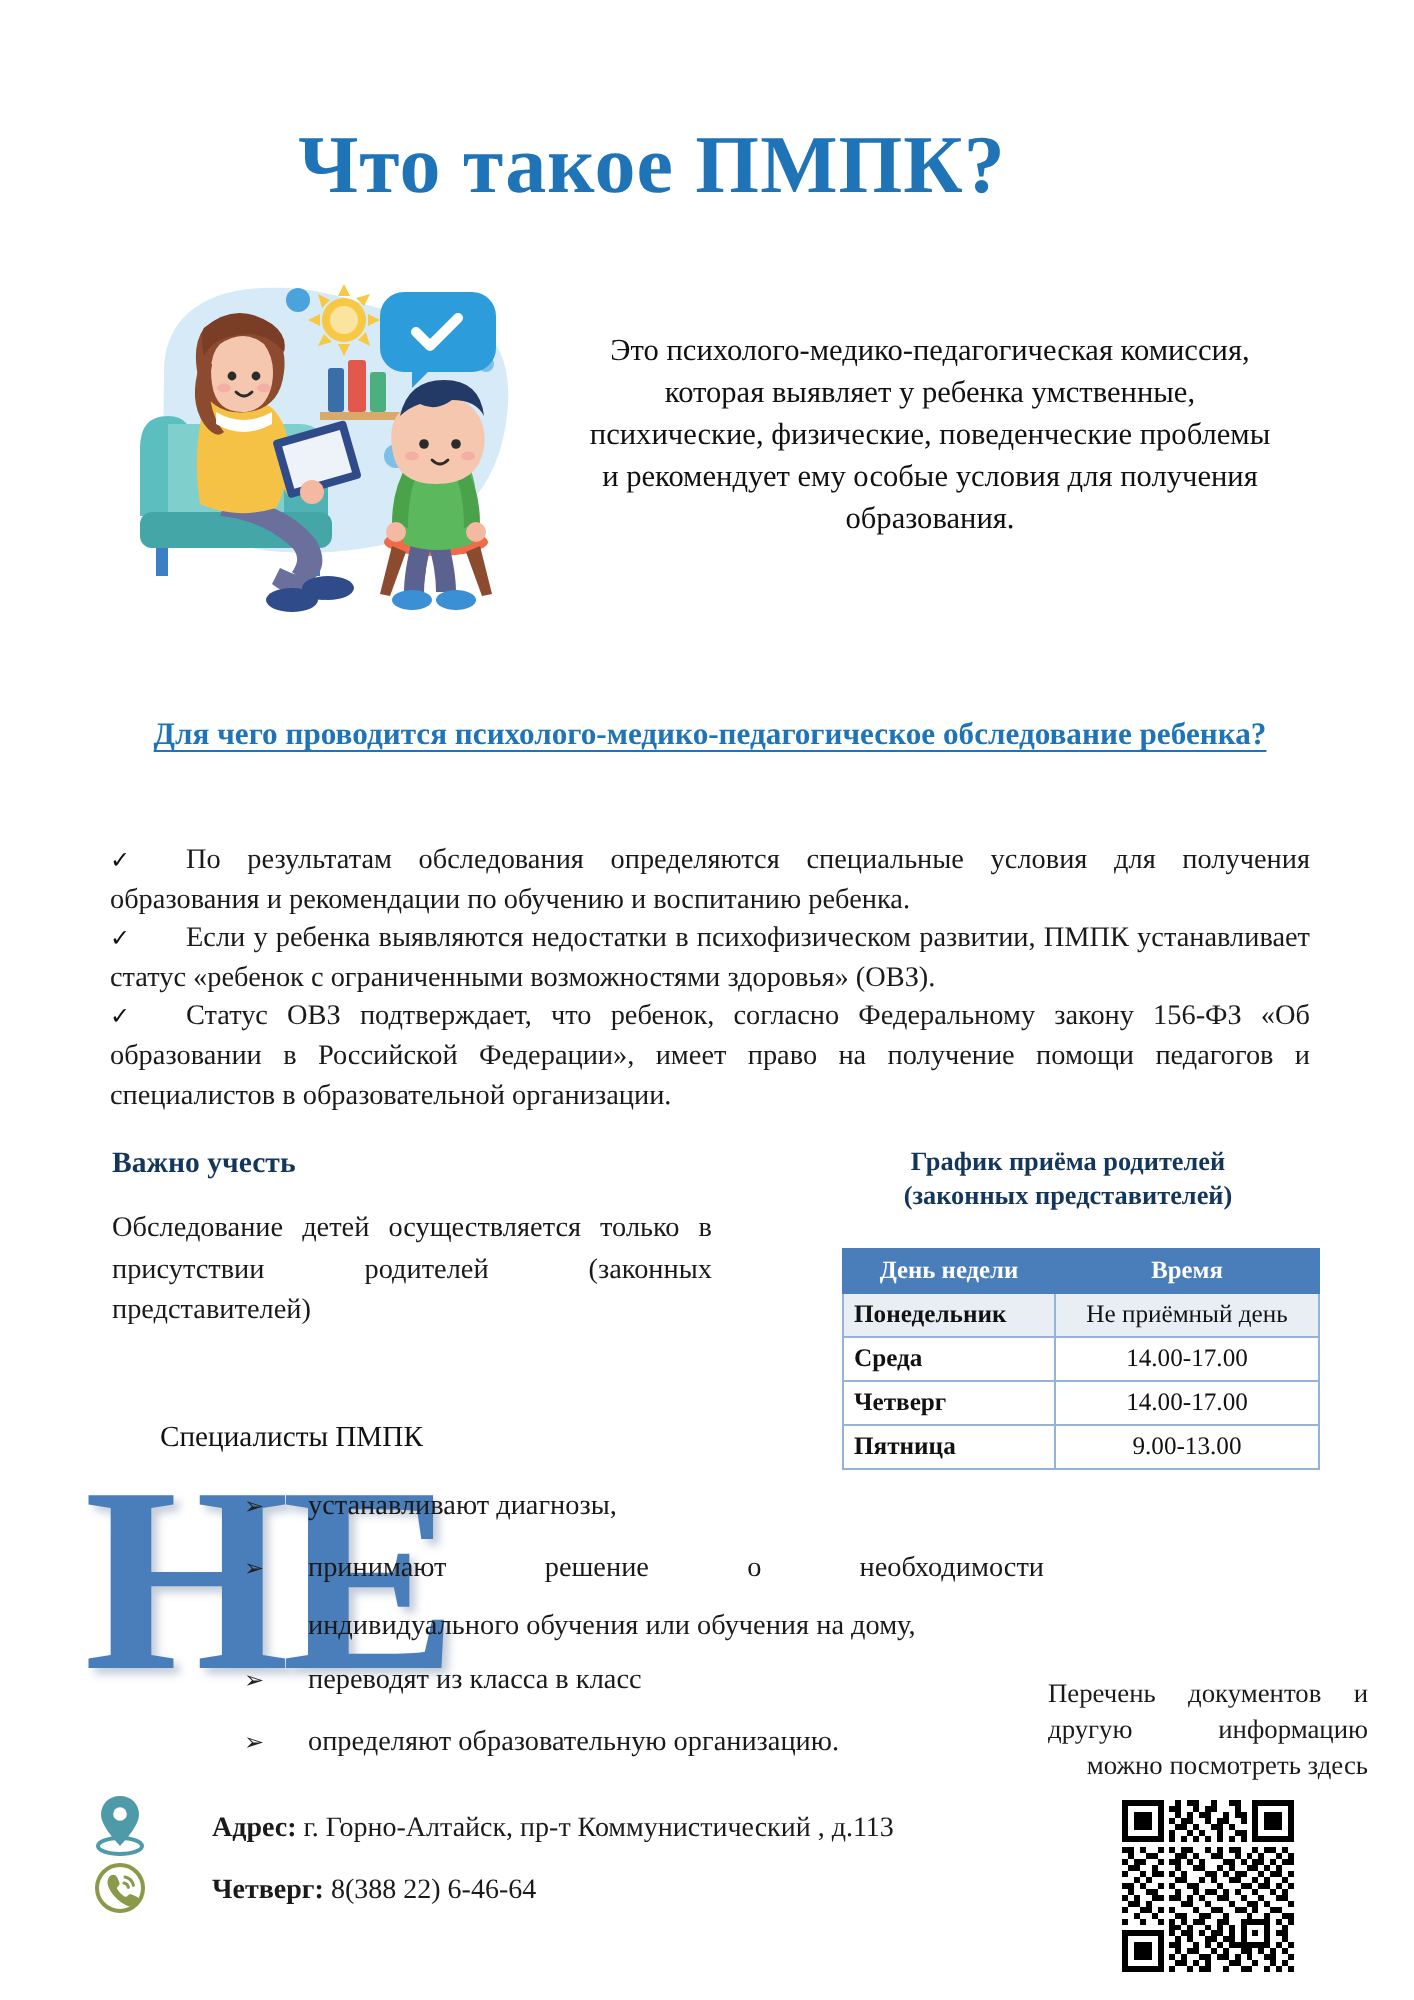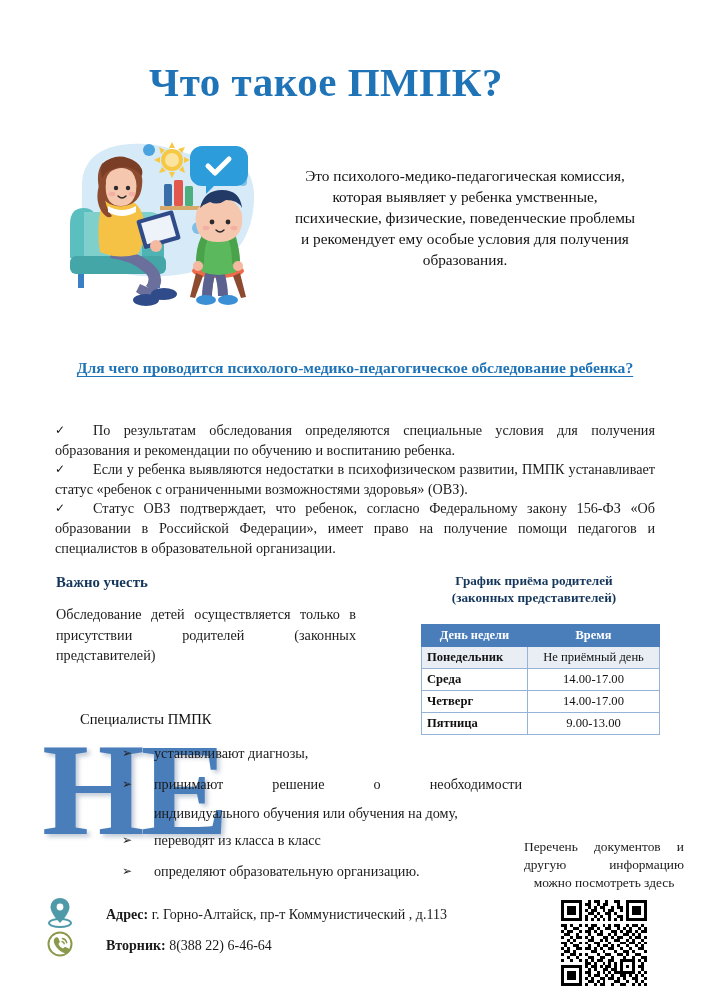--- a/index.html
+++ b/index.html
@@ -231,21 +231,21 @@
   .qr-text {
     position: absolute;
     left: 524px;
     top: 838px;
     width: 160px;
     font-size: 13.4px;
     line-height: 18px;
     text-align: justify;
     text-justify: inter-word;
   }
-  .qr-text .lastline { text-align: center; }
+  .qr-text .lastline { text-align: right; }
   .qr-code {
     position: absolute;
     left: 561px;
     top: 900px;
     width: 86px;
     height: 86px;
   }
   .qr-code svg { display: block; }
 
   
@@ -717,16 +717,16 @@
       <path d="M8 8 c1.6 -1.2 3 -0.6 3.6 0.8 l1 2.2 c0.4 0.9 0.1 1.6 -0.7 2.2 c-0.5 0.4 -0.5 0.9 -0.1 1.6 c0.8 1.4 1.9 2.5 3.3 3.3 c0.7 0.4 1.2 0.4 1.6 -0.1 c0.6 -0.8 1.3 -1.1 2.2 -0.7 l2.2 1 c1.4 0.6 2 2 0.8 3.6 c-1.3 1.7 -3.6 1.8 -6.1 0.6 c-3.4 -1.6 -6.6 -4.8 -8.2 -8.2 c-1.2 -2.5 -1.1 -4.8 0.4 -6.3 z" fill="#8a9a4a"></path>
       <path d="M15.5 8.5 a5.5 5.5 0 0 1 4.2 4.2" fill="none" stroke="#8a9a4a" stroke-width="1.5" stroke-linecap="round"></path>
       <path d="M15 11.5 a2.8 2.8 0 0 1 2.2 2.2" fill="none" stroke="#8a9a4a" stroke-width="1.5" stroke-linecap="round"></path>
     </svg>
   </div>
 
   <div class="contact-row contact-address">
     <b>Адрес:</b><span> г. Горно-Алтайск, пр-т Коммунистический , д.113</span>
   </div>
   <div class="contact-row contact-phone">
-    <b>Вторник:</b><span> 8(388 22) 6-46-64</span>
+    <b>Четверг:</b><span> 8(388 22) 6-46-64</span>
   </div>
 
 </div>
 
 </body></html>

